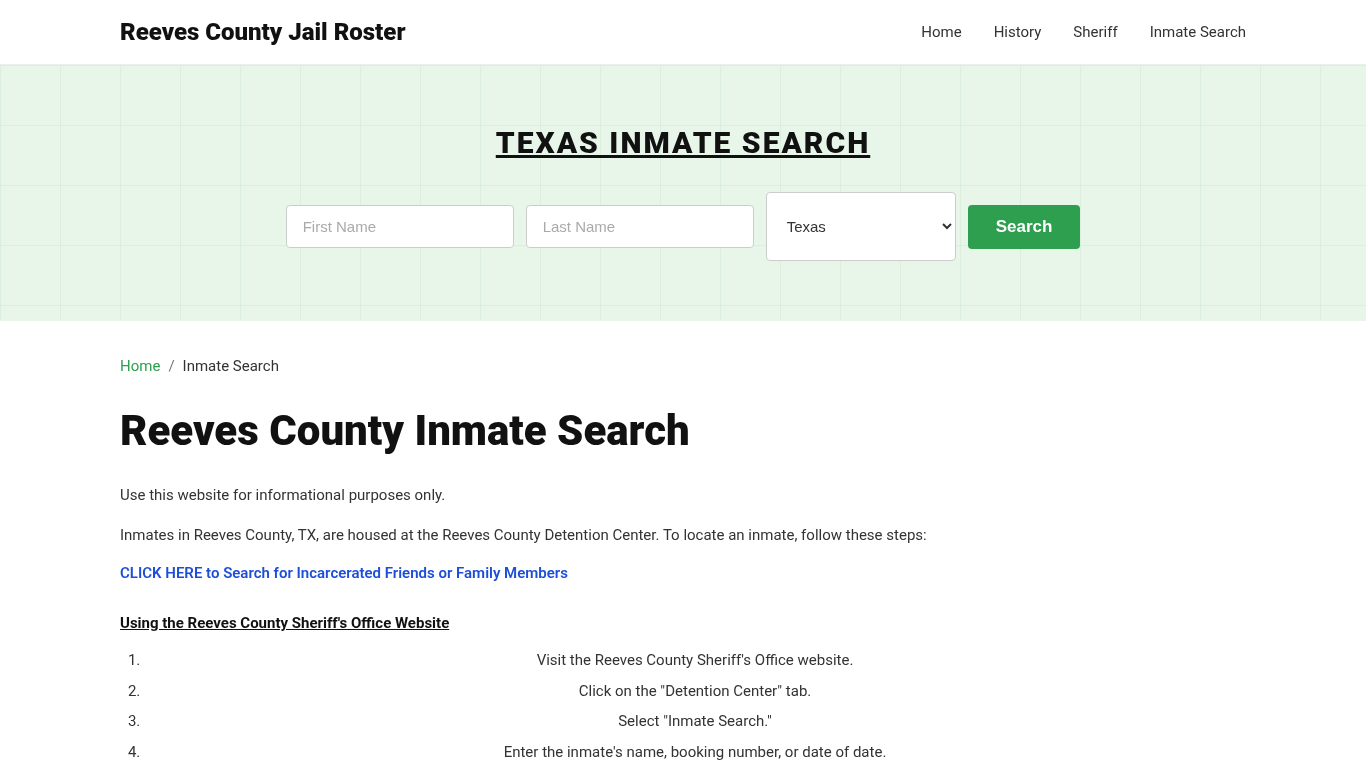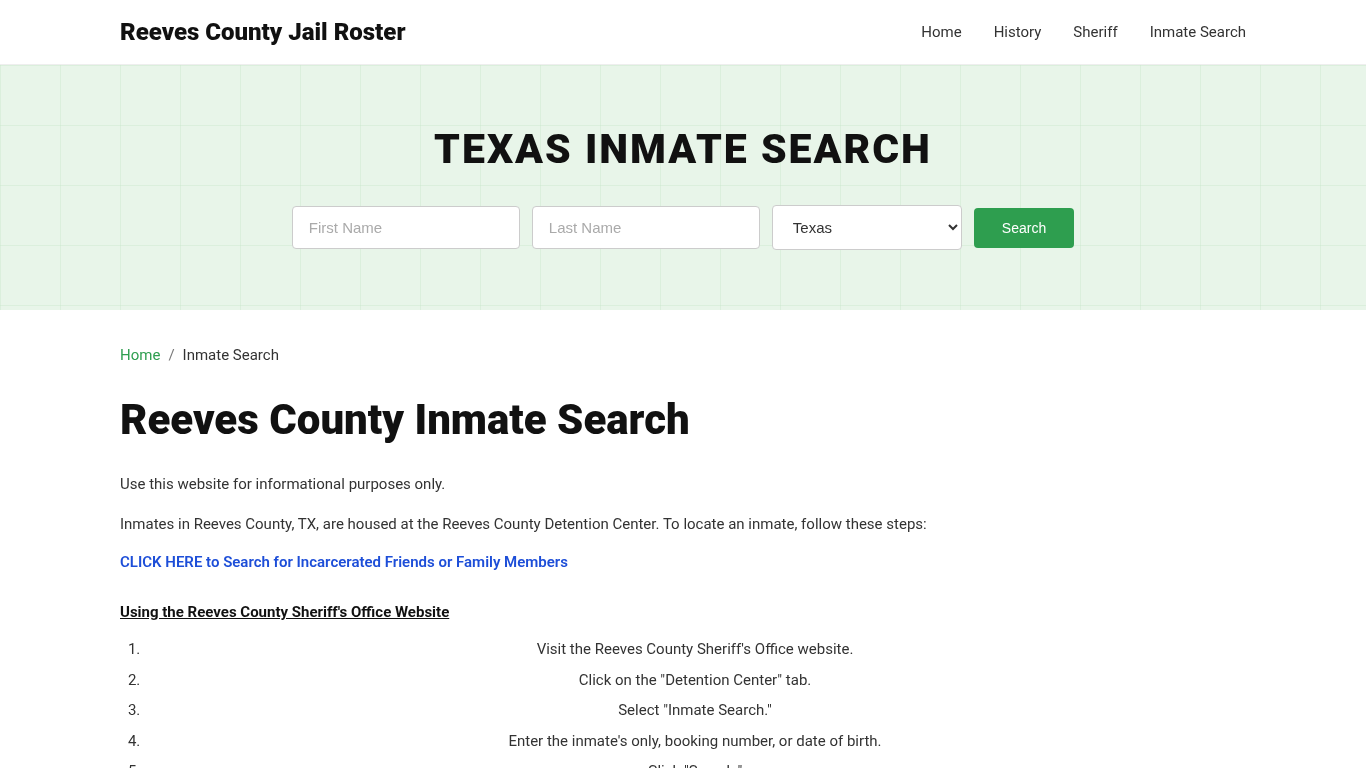--- a/index.html
+++ b/index.html
@@ -46,26 +46,27 @@
     .hero {
       background-color: #e8f5e9;
       background-image:
         linear-gradient(rgba(200,230,201,0.4) 1px, transparent 1px),
         linear-gradient(90deg, rgba(200,230,201,0.4) 1px, transparent 1px);
       background-size: 60px 60px;
       padding: 60px 20px;
       text-align: center;
     }
     .hero-title {
-      font-size: 41px;
+      font-size: 30px;
       font-weight: 900;
       color: #111;
       letter-spacing: 2px;
       margin-bottom: 32px;
       text-transform: uppercase;
+      text-decoration: underline;
     }
     .search-form {
       display: flex;
       justify-content: center;
       align-items: center;
       gap: 12px;
       flex-wrap: wrap;
     }
     .search-form input {
       padding: 12px 16px;
@@ -73,37 +74,37 @@
       border-radius: 4px;
       font-size: 15px;
       width: 228px;
       background: #fff;
       color: #555;
     }
     .search-form input::placeholder {
       color: #aaa;
     }
     .search-form select {
-      padding: 12px 16px;
+      padding: 24px 16px;
       border: 1px solid #ccc;
       border-radius: 4px;
       font-size: 15px;
       width: 190px;
       background: #fff;
       color: #333;
       appearance: auto;
     }
     .search-btn {
       padding: 12px 28px;
       background: #2e9e4f;
       color: #fff;
       border: none;
       border-radius: 4px;
-      font-size: 14px;
-      font-weight: 400;
+      font-size: 17px;
+      font-weight: 700;
       cursor: pointer;
     }
 
     
     .breadcrumb {
       display: flex;
       align-items: center;
       gap: 8px;
       margin-bottom: 32px;
       font-size: 15px;
@@ -207,16 +208,16 @@
   <a class="click-link" href="#">CLICK HERE to Search for Incarcerated Friends or Family Members</a>
 
   
   <p class="section-heading">Using the Reeves County Sheriff's Office Website</p>
 
   
   <ol class="steps-list">
   <li>Visit the Reeves County Sheriff's Office website.</li>
       <li>Click on the "Detention Center" tab.</li>
       <li>Select "Inmate Search."</li>
-      <li>Enter the inmate's only, booking number, or date of birth.</li>
+      <li>Enter the inmate's name, booking number, or date of date.</li>
       <li>Click "Search."</li>
     </ol>
 </main>
 
 </body></html>

